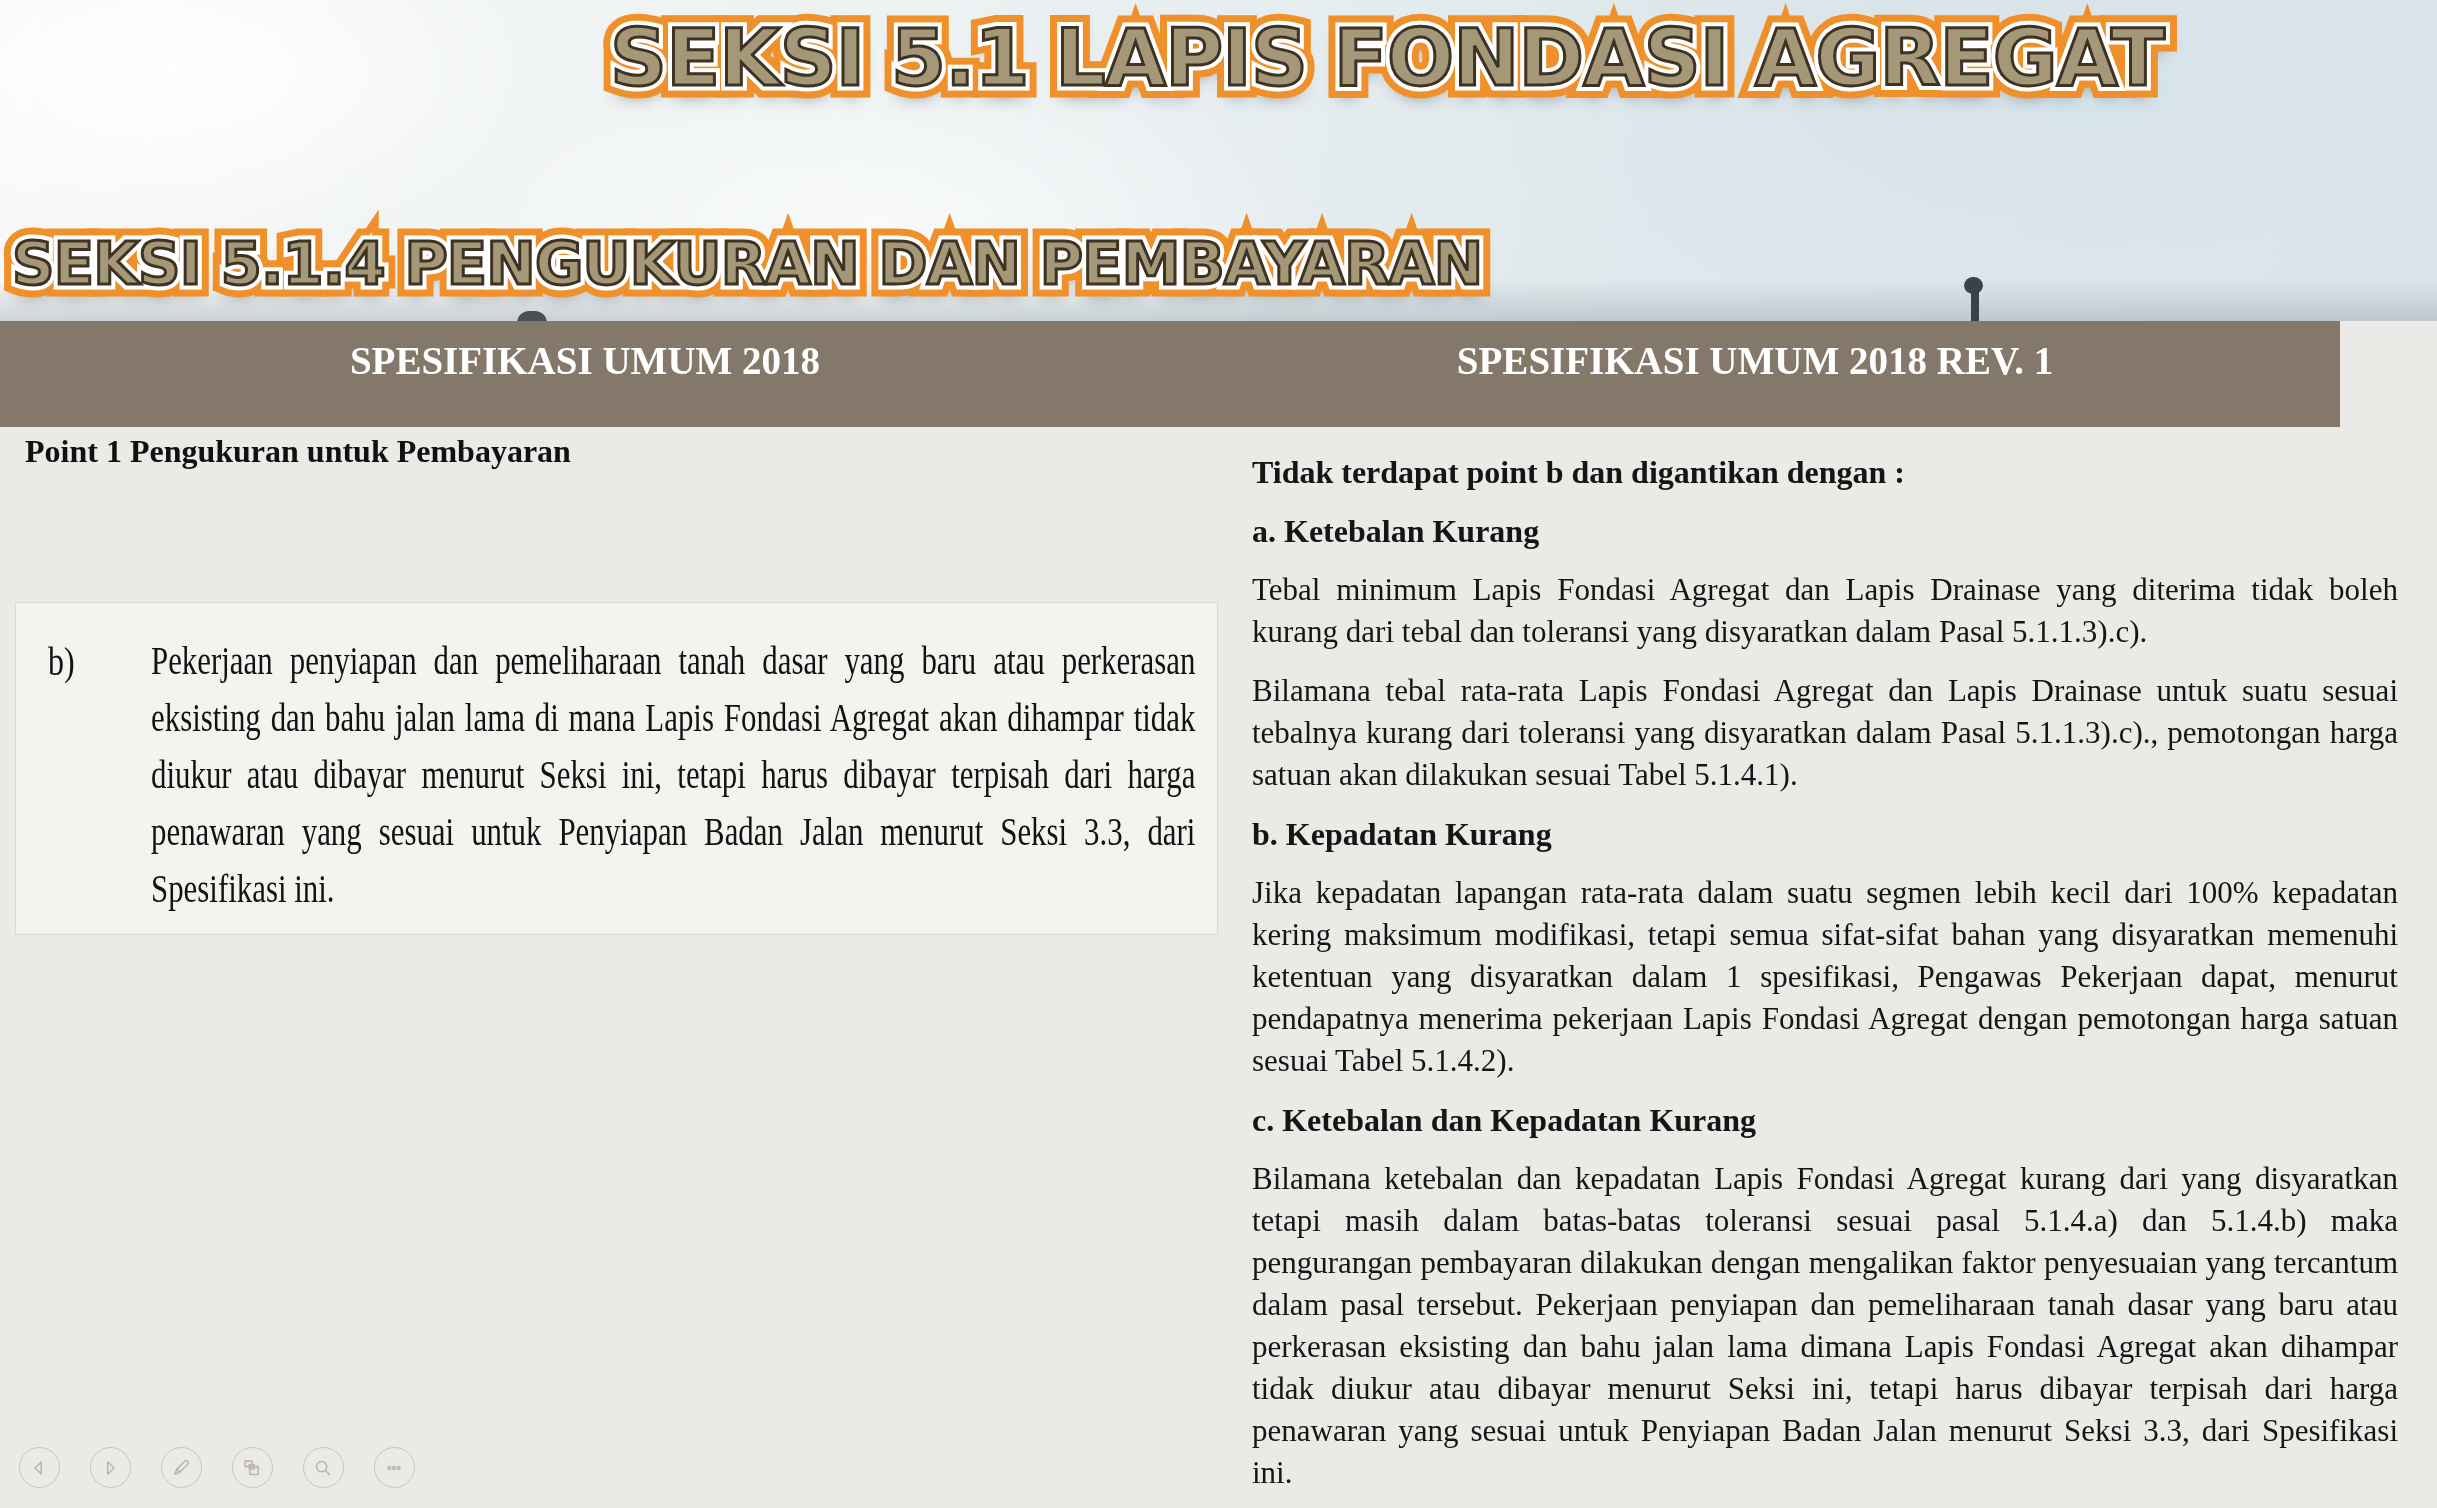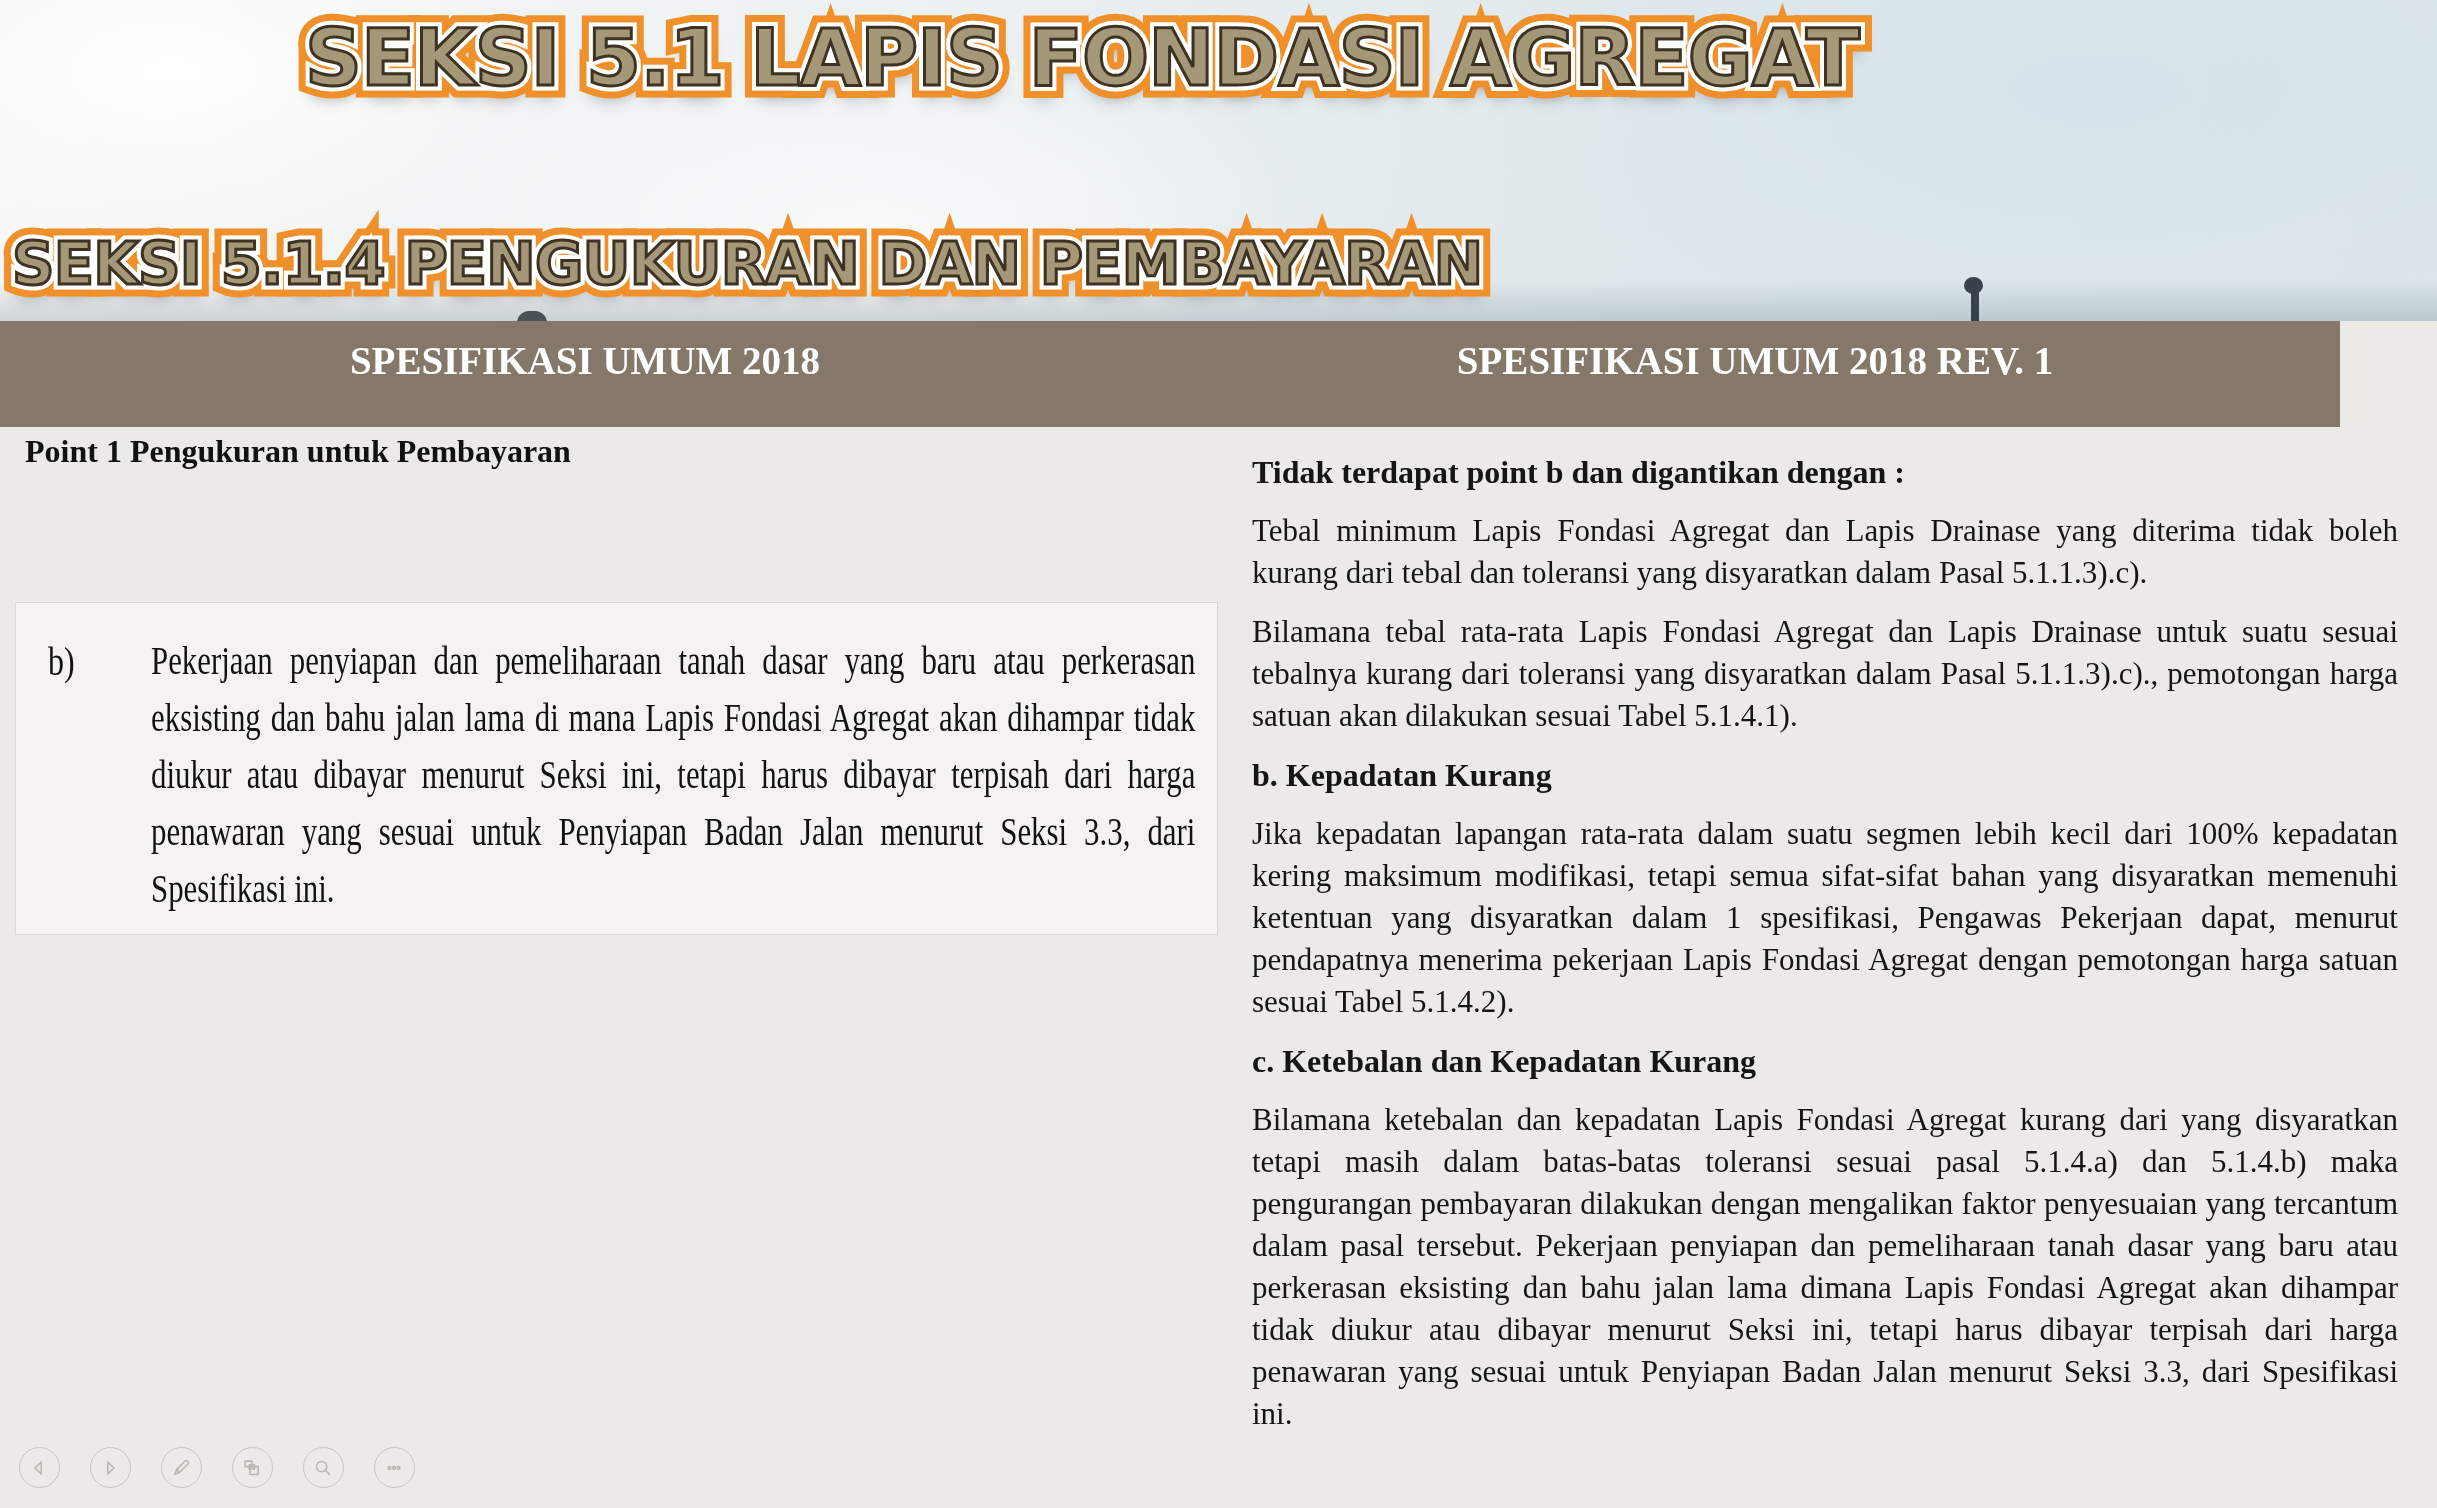--- a/index.html
+++ b/index.html
@@ -36,21 +36,21 @@
     content:attr(data-text); position:absolute; left:0; top:0; white-space:nowrap;
   }
   .wordart::before {
     z-index:1; color:#F0902A; -webkit-text-stroke:25px #F0902A;
     text-shadow:0 12px 15px rgba(58,62,74,.50), 0 3.4px 5px rgba(0,0,0,.18);
   }
   .wordart::after  { z-index:2; color:#FFFFFF; -webkit-text-stroke:11px #FFFFFF; }
   .wa-fill {
     position:relative; z-index:3; color:#A59878; -webkit-text-stroke:3px #3E3322;
   }
-  .title-wrap    { position:absolute; top:8.4px; left:0; width:2164px; text-align:center; }
+  .title-wrap    { position:absolute; top:8.4px; left:0; width:2164px; text-align:right; }
   .title-wrap .wordart    { font-size:79px; line-height:100px; }
   .subtitle-wrap { position:absolute; top:225px; left:12px; }
   .subtitle-wrap .wordart { font-size:59px; line-height:78px; }
 
   
   .bar {
     position:absolute; left:0; top:321px; width:2340px; height:106px;
     background:#84786A; display:flex;
   }
   .bar-cell {
@@ -125,20 +125,21 @@
 <div class="left-heading">Point 1 Pengukuran untuk Pembayaran</div>
 
 <div class="scan-block">
   <div class="scan-label">b)</div>
   <div class="scan-text">Pekerjaan penyiapan dan pemeliharaan tanah dasar yang baru atau perkerasan eksisting dan bahu jalan lama di mana Lapis Fondasi Agregat akan dihampar tidak diukur atau dibayar menurut Seksi ini, tetapi harus dibayar terpisah dari harga penawaran yang sesuai untuk Penyiapan Badan Jalan menurut Seksi 3.3, dari Spesifikasi ini.</div>
 </div>
 
 <div class="right-col">
   <p class="rh">Tidak terdapat point b dan digantikan dengan :</p>
 
+  <p class="rh">a. Ketebalan Kurang</p>
   <p>Tebal minimum Lapis Fondasi Agregat dan Lapis Drainase yang diterima tidak boleh kurang dari tebal dan toleransi yang disyaratkan dalam Pasal 5.1.1.3).c).</p>
   <p>Bilamana tebal rata-rata Lapis Fondasi Agregat dan Lapis Drainase untuk suatu sesuai tebalnya kurang dari toleransi yang disyaratkan dalam Pasal 5.1.1.3).c)., pemotongan harga satuan akan dilakukan sesuai Tabel 5.1.4.1).</p>
 
   <p class="rh">b. Kepadatan Kurang</p>
   <p>Jika kepadatan lapangan rata-rata dalam suatu segmen lebih kecil dari 100% kepadatan kering maksimum modifikasi, tetapi semua sifat-sifat bahan yang disyaratkan memenuhi ketentuan yang disyaratkan dalam 1 spesifikasi, Pengawas Pekerjaan dapat, menurut pendapatnya menerima pekerjaan Lapis Fondasi Agregat dengan pemotongan harga satuan sesuai Tabel 5.1.4.2).</p>
 
   <p class="rh">c. Ketebalan dan Kepadatan Kurang</p>
   <p>Bilamana ketebalan dan kepadatan Lapis Fondasi Agregat kurang dari yang disyaratkan tetapi masih dalam batas-batas toleransi sesuai pasal 5.1.4.a) dan 5.1.4.b) maka pengurangan pembayaran dilakukan dengan mengalikan faktor penyesuaian yang tercantum dalam pasal tersebut. Pekerjaan penyiapan dan pemeliharaan tanah dasar yang baru atau perkerasan eksisting dan bahu jalan lama dimana Lapis Fondasi Agregat akan dihampar tidak diukur atau dibayar menurut Seksi ini, tetapi harus dibayar terpisah dari harga penawaran yang sesuai untuk Penyiapan Badan Jalan menurut Seksi 3.3, dari Spesifikasi ini.</p>
 </div>
 

